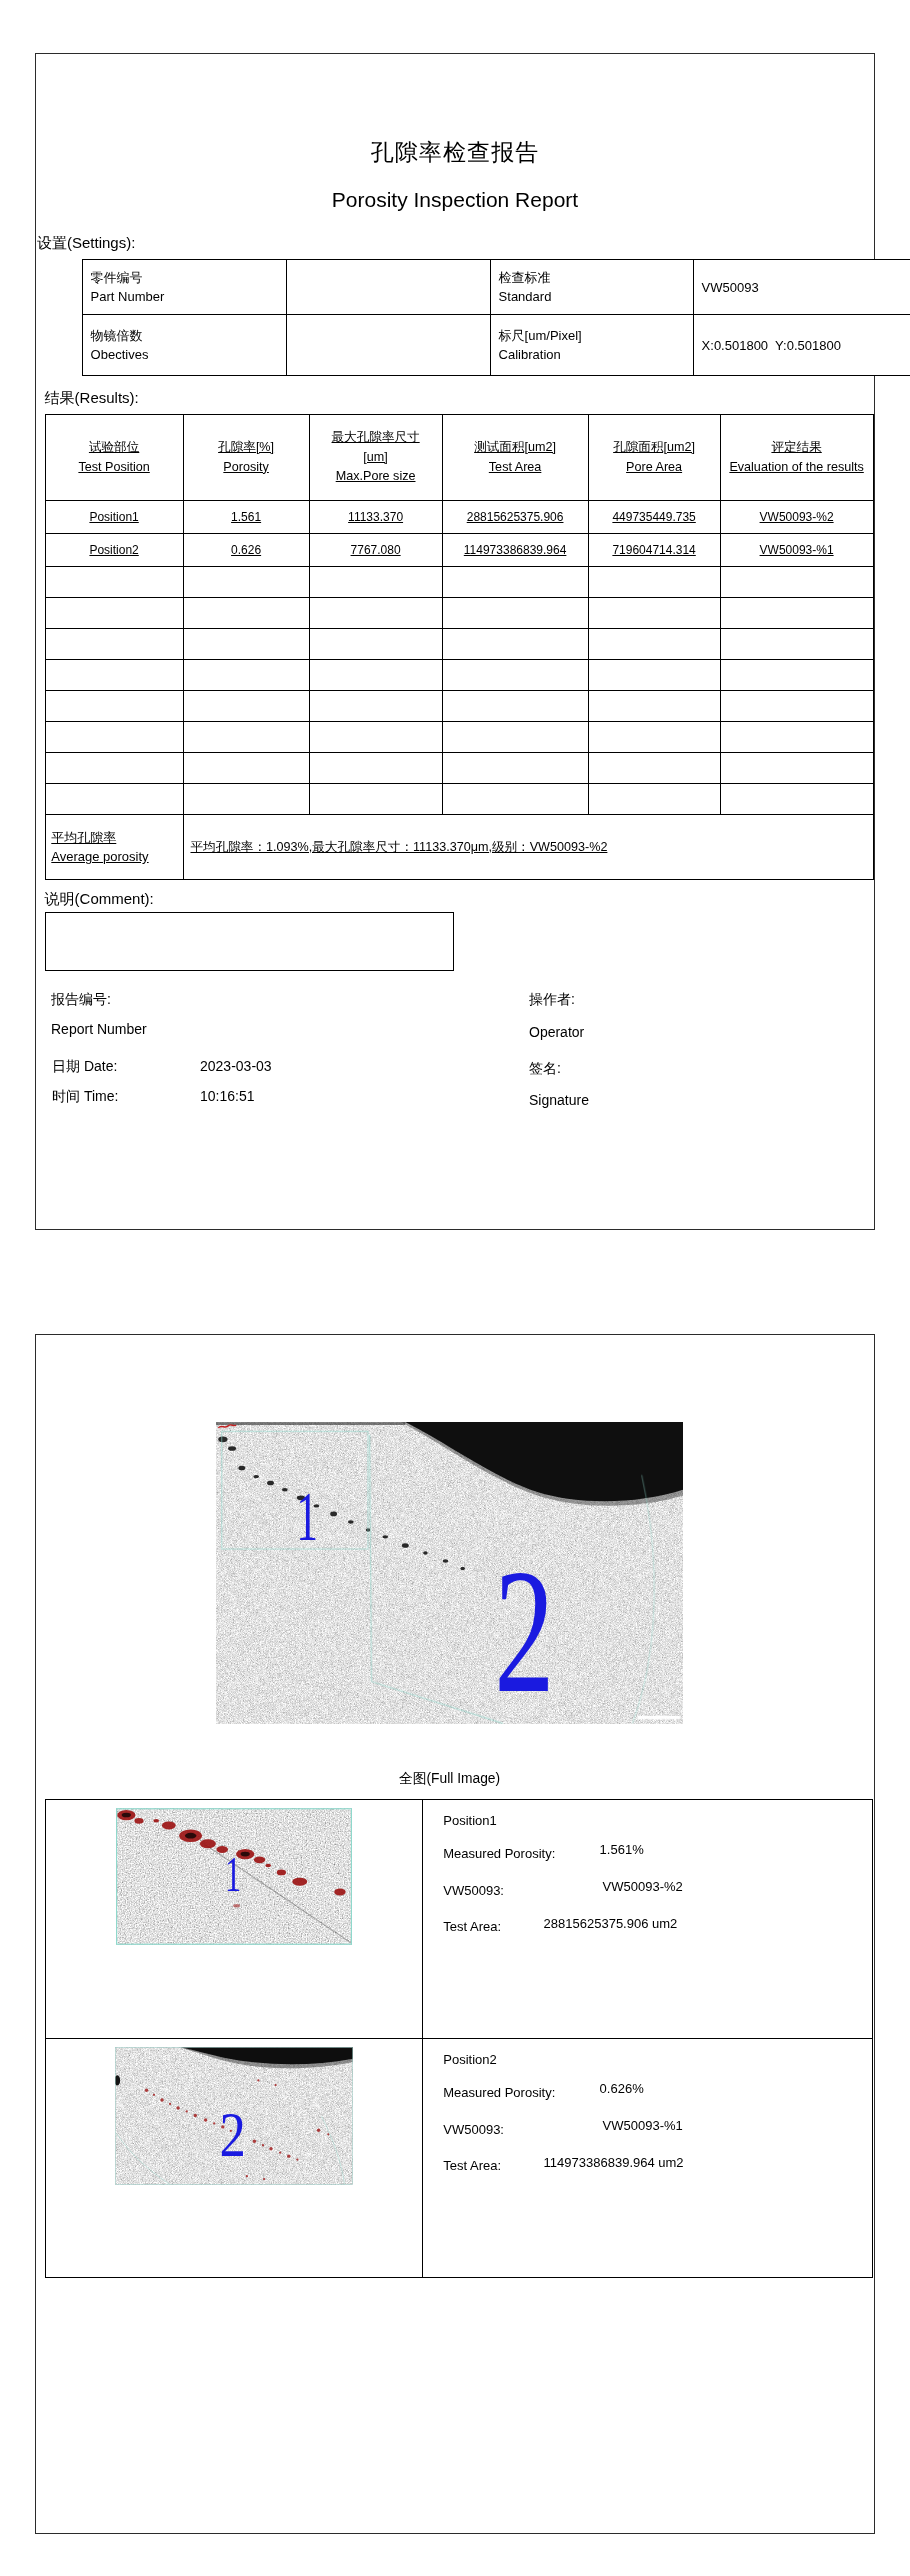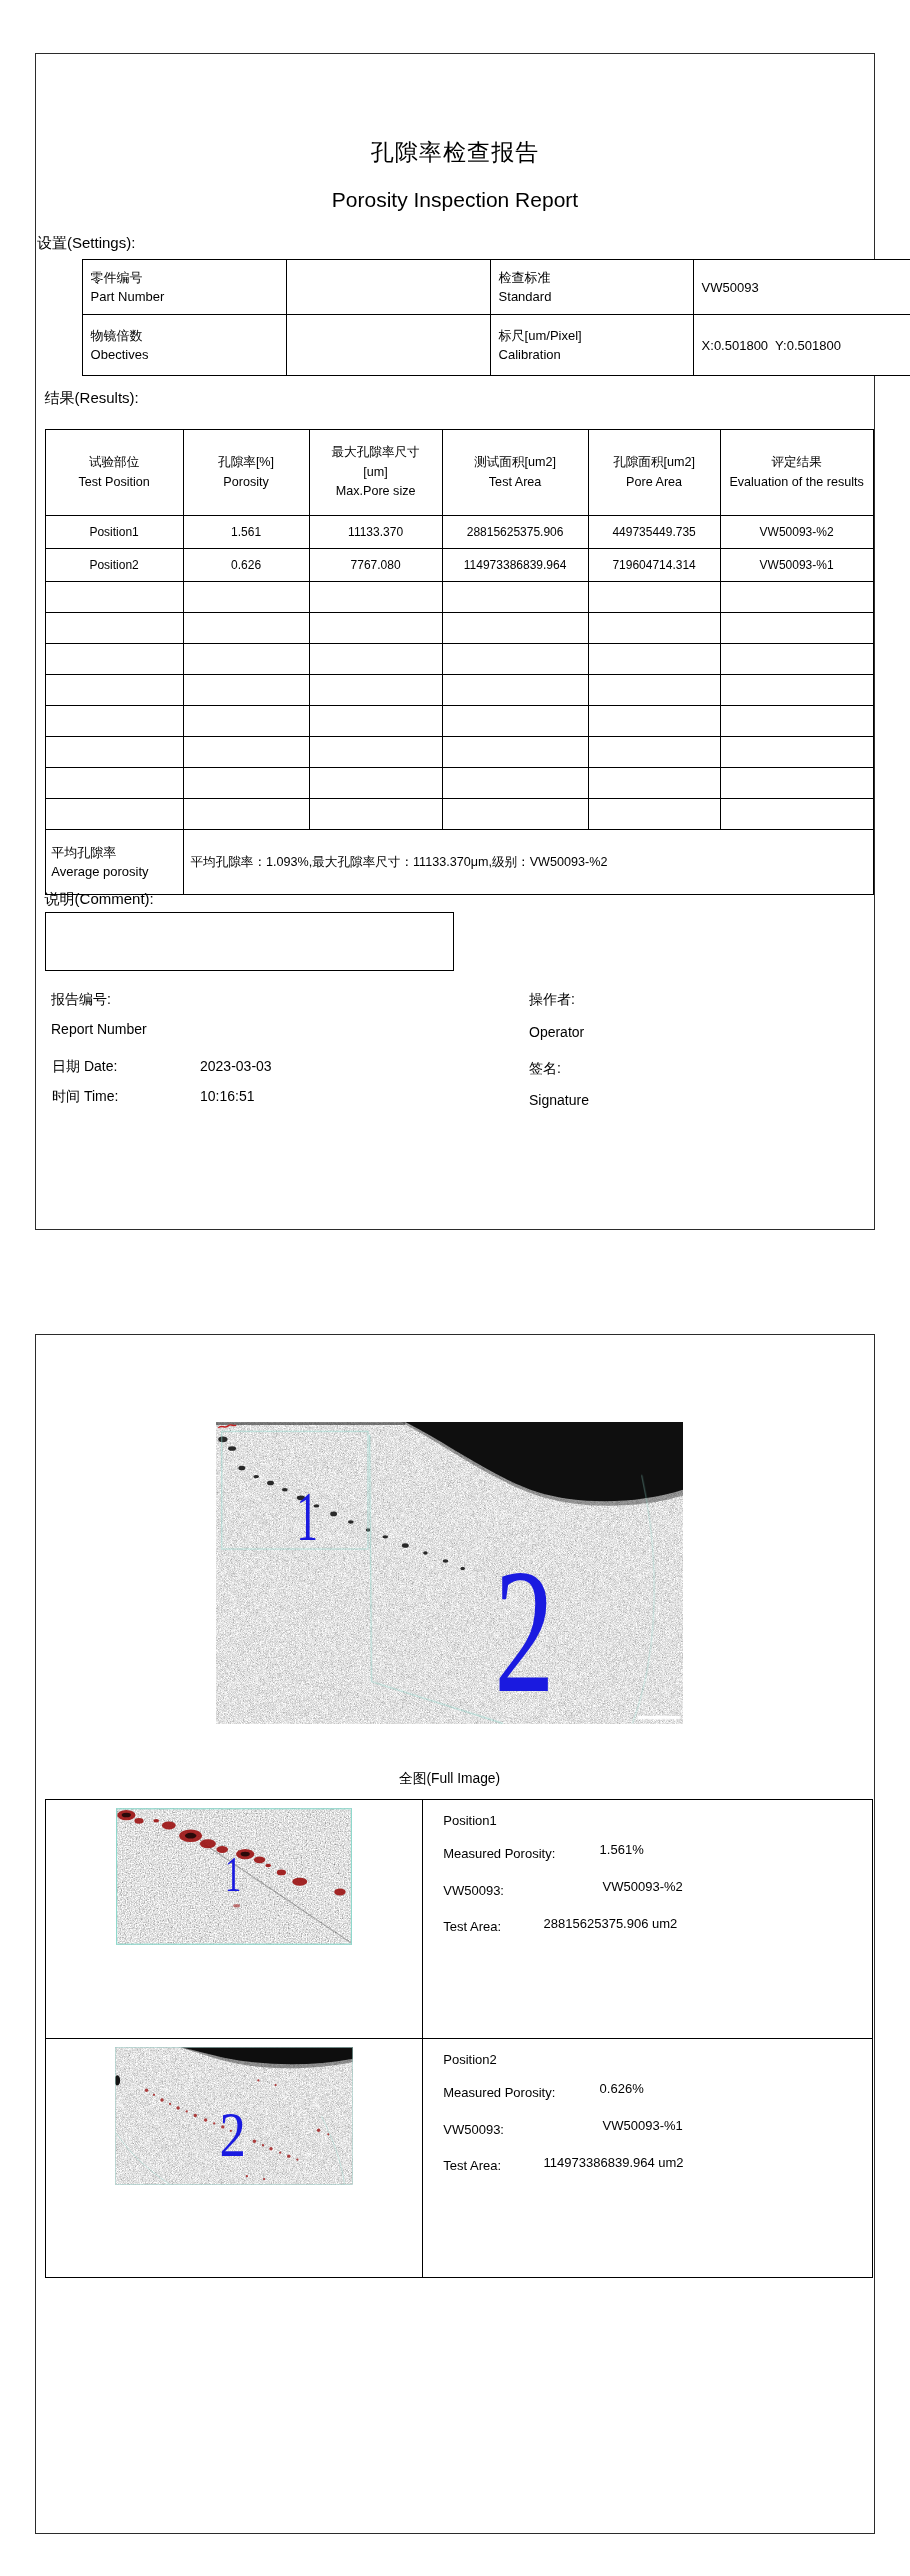--- a/index.html
+++ b/index.html
@@ -99,21 +99,21 @@
           <div>标尺[um/Pixel]</div>
           <div>Calibration</div>
         </td>
         <td class="pre">X:0.501800  Y:0.501800</td>
       </tr>
     </tbody>
       </table>
 
     <div class="abs section-label" style="left:8.6px;top:335px;">结果(Results):</div>
 
-    <table class="grid results-tbl abs" style="left:8.6px;top:375px;width:827px;">
+    <table class="grid results-tbl abs" style="left:8.6px;top:360px;width:827px;text-decoration:underline;">
       <colgroup>
           <col style="width:138px">
           <col style="width:126px">
           <col style="width:133px">
           <col style="width:146px">
           <col style="width:132px">
           <col style="width:153px">
         </colgroup>
       <tbody>
           <tr style="height:86px;">

